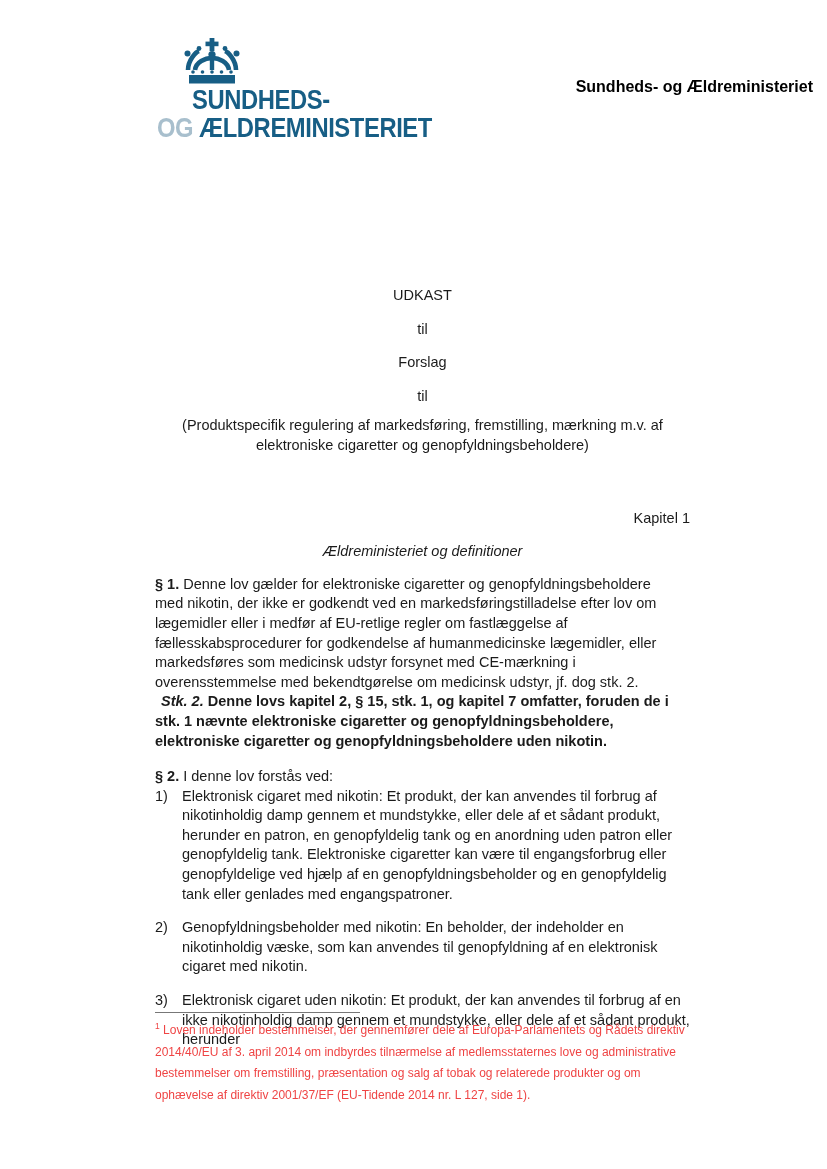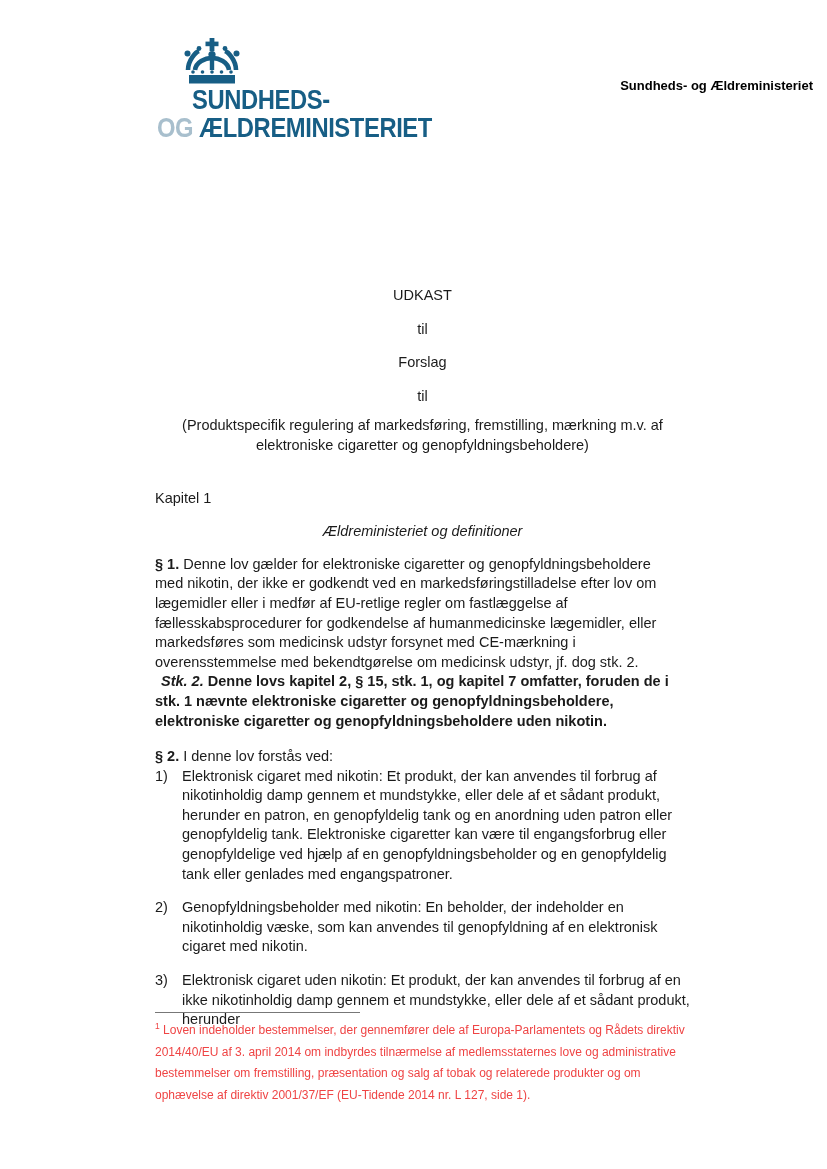--- a/index.html
+++ b/index.html
@@ -18,34 +18,34 @@
   .crown { position: absolute; left: 26px; top: 0; }
   .logo-line { line-height: 1; font-weight: bold; white-space: nowrap;
                transform: scaleX(0.85); transform-origin: left center;
                letter-spacing: -0.5px; font-size: 28px; }
   .logo-l1 { position: absolute; left: 35px; top: 48px; color: #175e85; }
   .logo-l2 { position: absolute; left: 0; top: 76px; color: #175e85; }
   .logo-og { color: #a8bfcd; }
 
   .ministry-name {
     position: absolute; top: 78px; right: 14px;
-    font-size: 13px; font-weight: bold; color: #000;
+    font-size: 16px; font-weight: bold; color: #000;
   }
 
   
   .content {
     position: absolute; left: 155px; top: 286px; width: 535px;
     font-size: 14.5px; line-height: 19.6px;
   }
   .t-line { text-align: center; margin: 0 0 14px 0; }
   .t-line.tight { margin-bottom: 0; }
   .law-line { text-align: center; margin: 0; }
   .law-line sup { font-size: 9.5px; line-height: 0; }
   .subtitle { text-align: center; margin: 10px 0 0 0; }
-  .chapter-heading { text-align: left; margin: 33px 0 0 0; }
+  .chapter-heading { text-align: right; margin: 53px 0 0 0; }
   .chapter-subheading { text-align: center; font-style: italic; margin: 14px 0 0 0; }
 
   .para { margin: 13px 16px 0 0; }
   .para.flow { margin: 0; font-weight: bold; }
   .stk2 { text-indent: 6px; }
   .lead { margin-top: 16px; }
   .blabel { font-weight: bold; }
   .ilabel { font-style: italic; }
 
   .def-list { margin: 0; }

